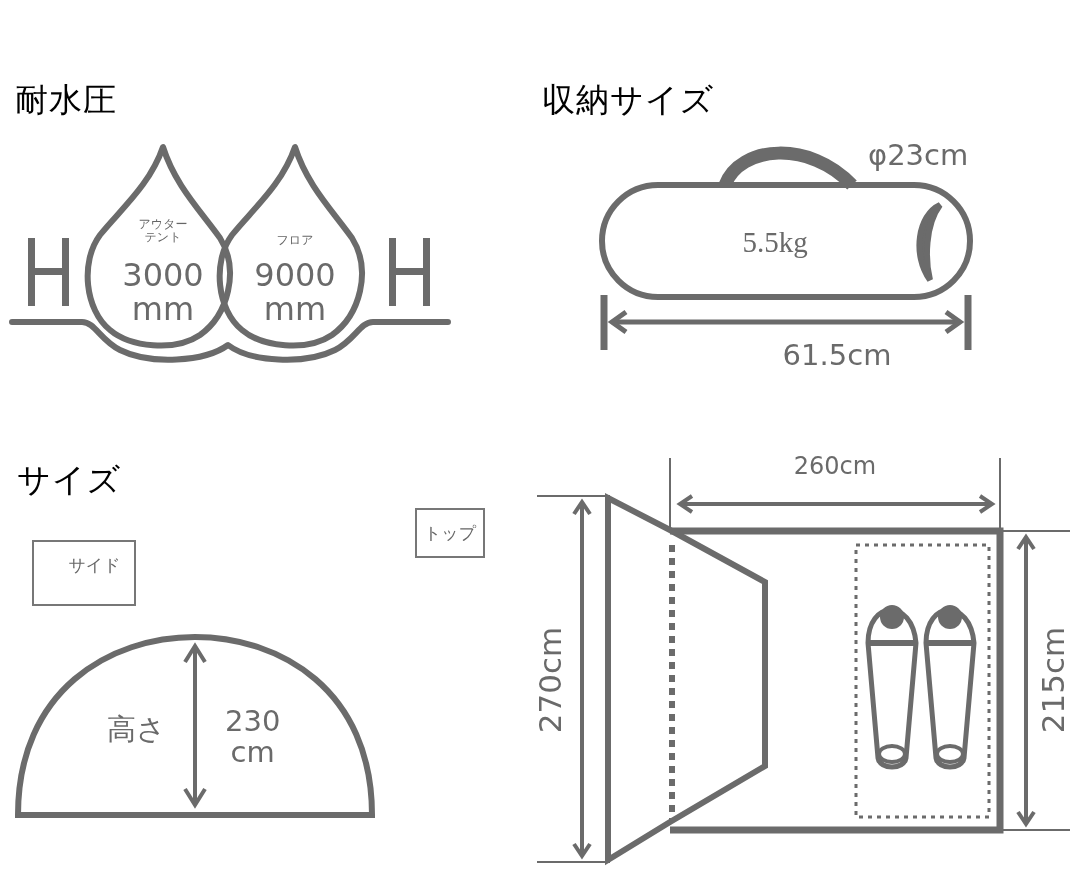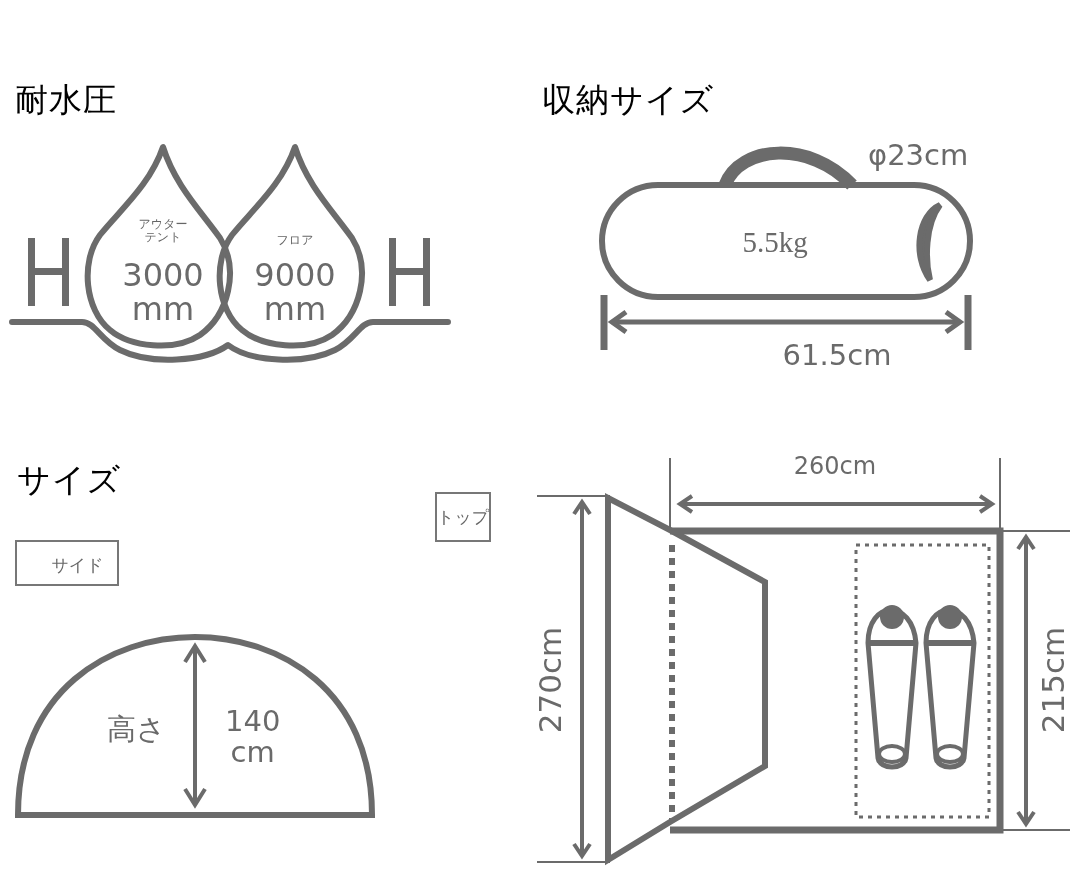--- a/index.html
+++ b/index.html
@@ -104,23 +104,23 @@
 <div class="abs center" style="left:295px; top:232px; font-size:12px;">フロア</div>
 <div class="abs center num" style="left:295px; top:258px; font-size:32px; line-height:34px;">
   <div>9000</div>
   <div>mm</div>
 </div>
 
 <div class="abs num" style="left:868px; top:138px; font-size:29px;">φ23cm</div>
 <div class="abs center num" style="left:775px; top:226px; font-size:29px;font-family:Liberation Serif, serif;">5.5kg</div>
 <div class="abs center num" style="left:795px; top:338px; font-size:29px;margin-left:42px;">61.5cm</div>
 
-<div class="abs tag" style="left:15px; top:540px; width:104px; height:46px; line-height:46px;padding-left:21px;">サイド</div>
+<div class="abs tag" style="left:32px; top:540px; width:104px; height:66px; line-height:46px;padding-left:21px;">サイド</div>
 <div class="abs num" style="left:107px; top:710px; font-size:29px;">高さ</div>
 <div class="abs num" style="left:225px; top:706px; font-size:29px; line-height:31px; text-align:center;">
-  <div>140</div>
+  <div>230</div>
   <div>cm</div>
 </div>
 
-<div class="abs tag" style="left:415px; top:492px; width:56px; height:50px; line-height:46px;margin-left:20px;">トップ</div>
+<div class="abs tag" style="left:415px; top:508px; width:70px; height:50px; line-height:46px;">トップ</div>
 <div class="abs center num" style="left:835px; top:452px; font-size:24px;">260cm</div>
 <div class="abs num" style="left:550px; top:680px; font-size:31px; transform: translate(-50%,-50%) rotate(-90deg);">270cm</div>
 <div class="abs num" style="left:1053px; top:680px; font-size:31px; transform: translate(-50%,-50%) rotate(-90deg);">215cm</div>
 
 </body></html>

